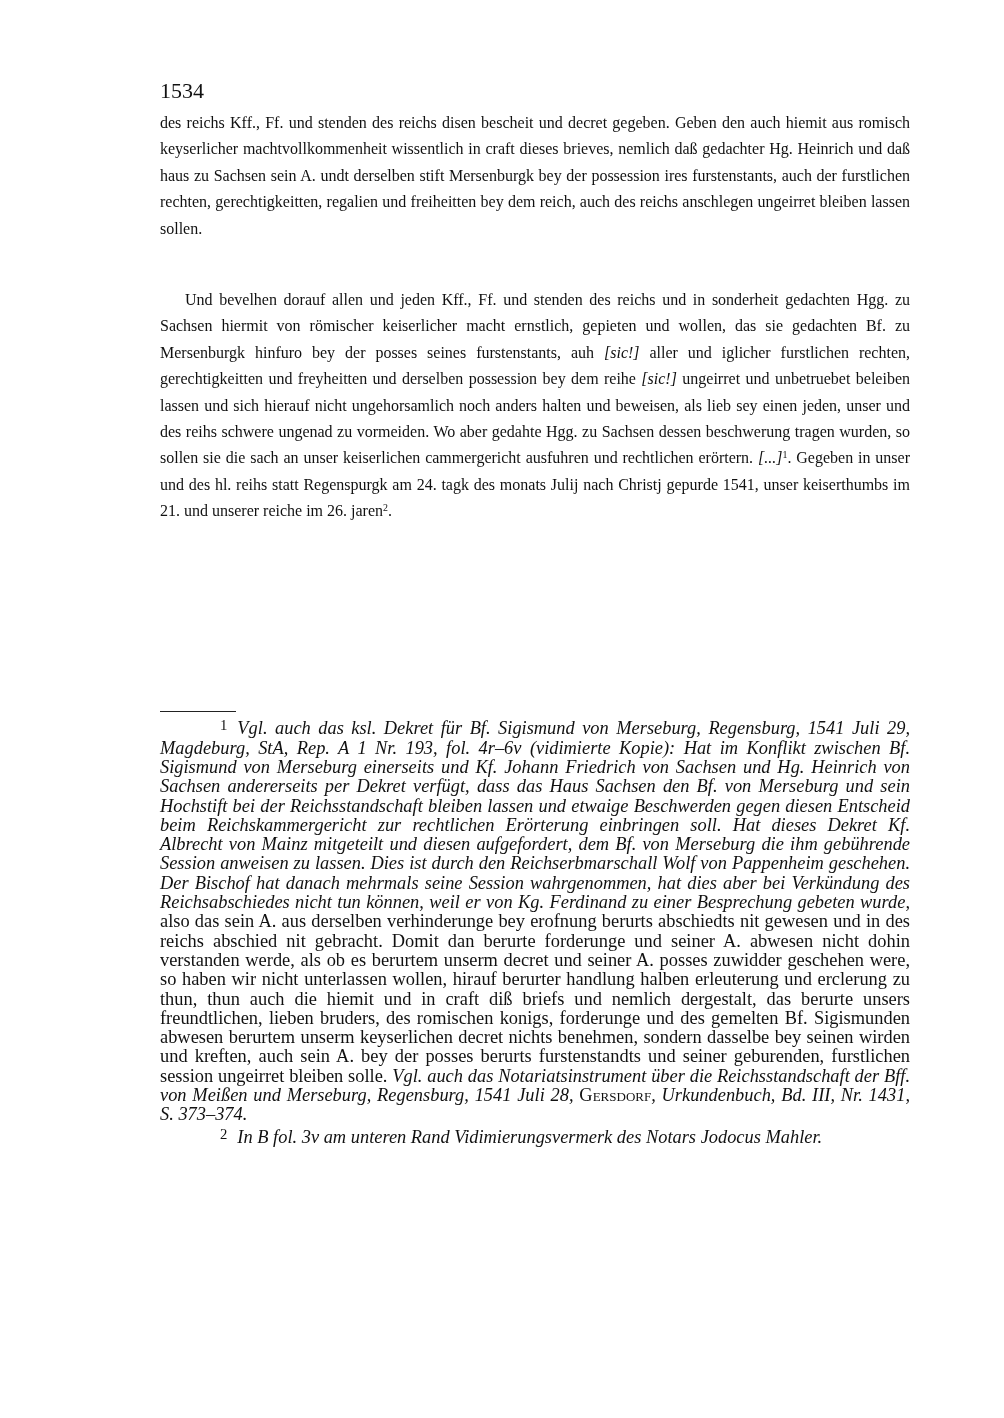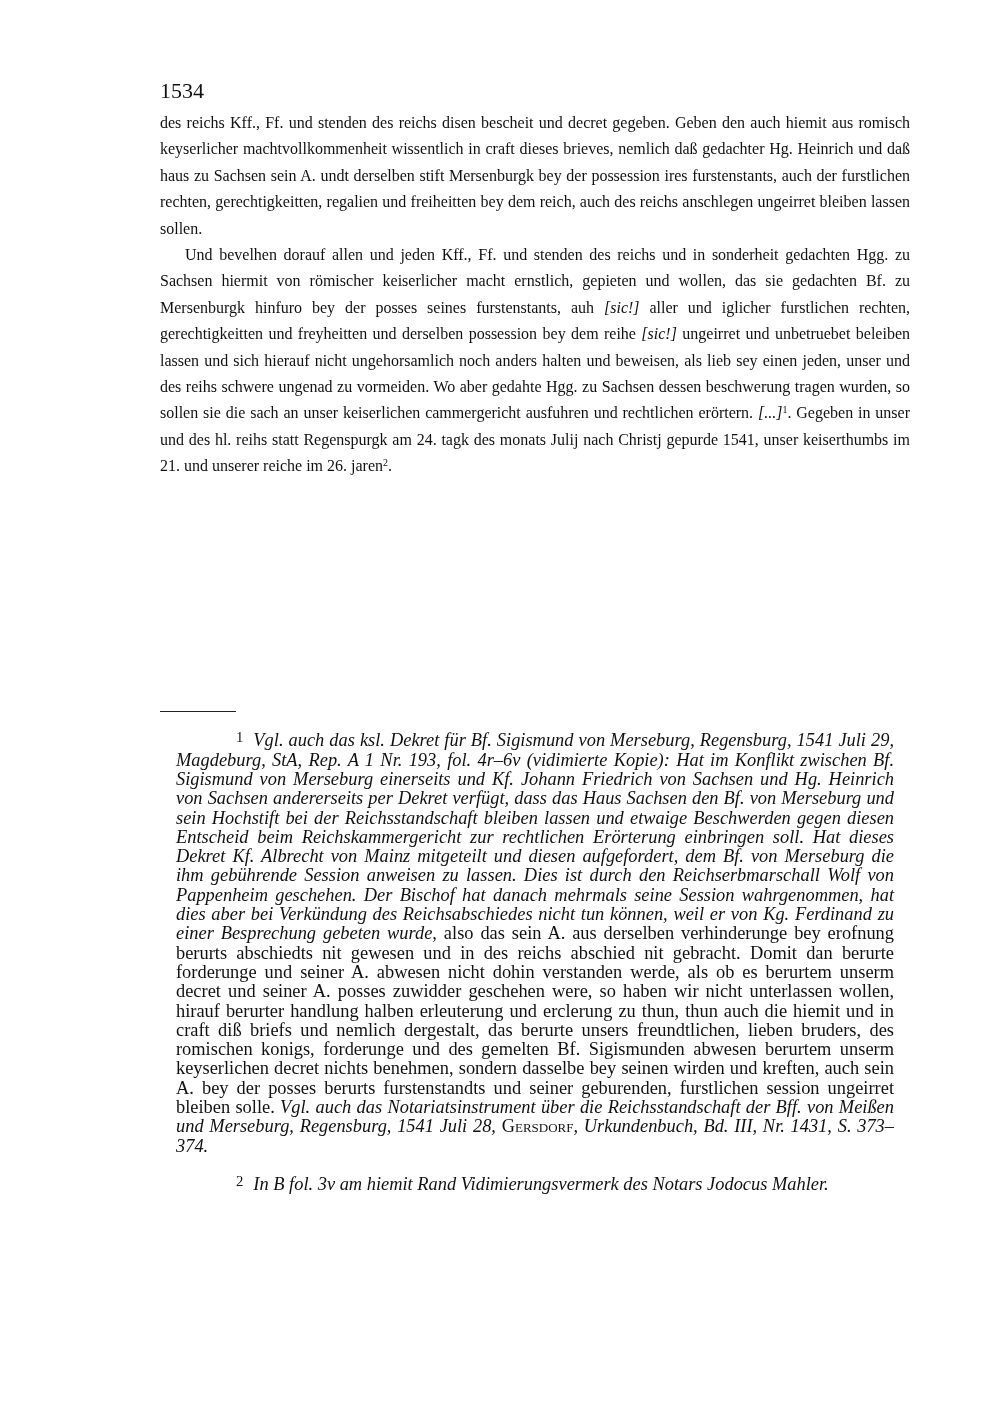--- a/index.html
+++ b/index.html
@@ -3,40 +3,40 @@
   <meta charset="utf-8">
   <style>
     html, body { margin: 0; padding: 0; background: #ffffff; }
     body { width: 1004px; height: 1418px; position: relative; overflow: hidden; color: #111; }
     .page { position: absolute; left: 160px; top: 78px; width: 750px; font-family: "Liberation Serif", "DejaVu Serif", serif; }
     .running-head { position: relative; height: 30px; font-size: 22px; }
     .page-number { position: absolute; left: 0; top: 0; }
     .chapter-title { position: absolute; left: 0; right: 0; top: 2px; text-align: center; font-size: 18px; }
     .main-text { font-size: 16px; line-height: 26.4px; text-align: justify; hyphens: manual; margin-top: 2px; }
     .main-text p { margin: 0; }
-    .main-text p.indent { text-indent: 25px; }
+    .main-text p.indent { text-indent: 25px; margin-top: 45px; }
     i { font-style: italic; }
     sup { font-size: 0.62em; line-height: 0; vertical-align: 0.55em; }
     .footnotes { position: absolute; left: 0; top: 633px; width: 750px; font-size: 18.4px; line-height: 19.3px; text-align: justify; }
     .fn-rule { width: 76px; border-top: 1px solid #222; margin-bottom: 4px; }
-    .footnote { margin: 16px; text-indent: 30px; }
+    .footnote { margin: 0; text-indent: 30px; }
     .fn-num { font-style: normal; margin-right: 10px; display: inline-block; vertical-align: 0.3em; font-size: 0.8em; }
     .sc { font-variant: small-caps; font-style: normal; }
   </style>
 </head>
 <body>
 
 <div class="page">
   <div class="running-head">
     <span class="page-number">1534</span>
   </div>
 
   <div class="main-text">
     <p>des reichs Kff., Ff. und stenden des reichs disen bescheit und decret gegeben. Geben den auch hiemit aus romisch keyserlicher machtvollkommenheit wis­sentlich in craft dieses brieves, nemlich daß gedachter Hg. Heinrich und daß haus zu Sachsen sein A. undt derselben stift Mersenburgk bey der possession ires furstenstants, auch der furstlichen rechten, gerechtigkeitten, regalien und freiheitten bey dem reich, auch des reichs anschlegen ungeirret bleiben lassen sollen.</p>
     <p class="indent"><span>Und bevelhen dorauf allen und jeden Kff., Ff. und stenden des reichs und in sonderheit gedachten Hgg. zu Sachsen hiermit von römischer keiserlicher macht ernstlich, gepieten und wollen, das sie gedachten Bf. zu Mersenburgk hinfuro bey der posses seines furstenstants, auh </span><i>[sic!]</i><span> aller und iglicher furst­lichen rechten, gerechtigkeitten und freyheitten und derselben possession bey dem reihe </span><i>[sic!]</i><span> ungeirret und unbetruebet beleiben lassen und sich hierauf nicht ungehorsamlich noch anders halten und beweisen, als lieb sey einen jeden, unser und des reihs schwere ungenad zu vormeiden. Wo aber gedahte Hgg. zu Sachsen dessen beschwerung tragen wurden, so sollen sie die sach an unser keiserlichen cammergericht ausfuhren und rechtlichen erörtern. </span><i>[...]</i><sup>1</sup><span>. Gegeben in unser und des hl. reihs statt Regenspurgk am 24. tagk des monats Julij nach Christj gepurde 1541, unser keiserthumbs im 21. und unserer reiche im 26. jaren</span><sup>2</sup><span>.</span></p>
   </div>
 
   <div class="footnotes">
     <div class="fn-rule"></div>
     <p class="footnote"><span class="fn-num">1</span><i>Vgl. auch das ksl. Dekret für Bf. Sigismund von Merseburg, Regensburg, 1541 Juli 29, Magdeburg, StA, Rep. A 1 Nr. 193, fol. 4r–6v (vidimierte Kopie): Hat im Konflikt zwischen Bf. Sigismund von Merseburg einerseits und Kf. Johann Friedrich von Sachsen und Hg. Heinrich von Sachsen andererseits per Dekret verfügt, dass das Haus Sachsen den Bf. von Merseburg und sein Hochstift bei der Reichsstandschaft bleiben lassen und etwaige Beschwerden gegen diesen Entscheid beim Reichskammergericht zur rechtlichen Erörterung einbringen soll. Hat dieses Dekret Kf. Albrecht von Mainz mitgeteilt und diesen aufgefordert, dem Bf. von Merseburg die ihm gebührende Session anweisen zu lassen. Dies ist durch den Reichserbmarschall Wolf von Pappenheim geschehen. Der Bischof hat danach mehrmals seine Session wahrgenommen, hat dies aber bei Verkündung des Reichsabschiedes nicht tun können, weil er von Kg. Ferdinand zu einer Besprechung gebeten wurde,</i><span> also das sein A. aus derselben verhinderunge bey erofnung berurts abschiedts nit gewesen und in des reichs abschied nit gebracht. Domit dan berurte forderunge und seiner A. abwesen nicht dohin verstanden werde, als ob es berurtem unserm decret und seiner A. posses zuwidder geschehen were, so haben wir nicht unterlassen wollen, hirauf berurter handlung halben erleuterung und erclerung zu thun, thun auch die hiemit und in craft diß briefs und nemlich dergestalt, das berurte unsers freundtlichen, lieben bruders, des romischen konigs, forderunge und des gemelten Bf. Sigismunden abwesen berurtem unserm keyserlichen decret nichts benehmen, sondern dasselbe bey seinen wirden und kreften, auch sein A. bey der posses berurts furstenstandts und seiner geburenden, furstlichen session ungeirret bleiben solle. </span><i>Vgl. auch das Notariatsinstrument über die Reichsstandschaft der Bff. von Meißen und Merseburg, Regensburg, 1541 Juli 28,</i><span class="sc"> Gersdorf</span><i>, Urkundenbuch, Bd. III, Nr. 1431, S. 373–374.</i></p>
-    <p class="footnote"><span class="fn-num">2</span><i>In B fol. 3v am hiemit Rand Vidimierungsvermerk des Notars Jodocus Mahler.</i></p>
+    <p class="footnote"><span class="fn-num">2</span><i>In B fol. 3v am unteren Rand Vidimierungsvermerk des Notars Jodocus Mahler.</i></p>
   </div>
 </div>
 
 </body></html>

